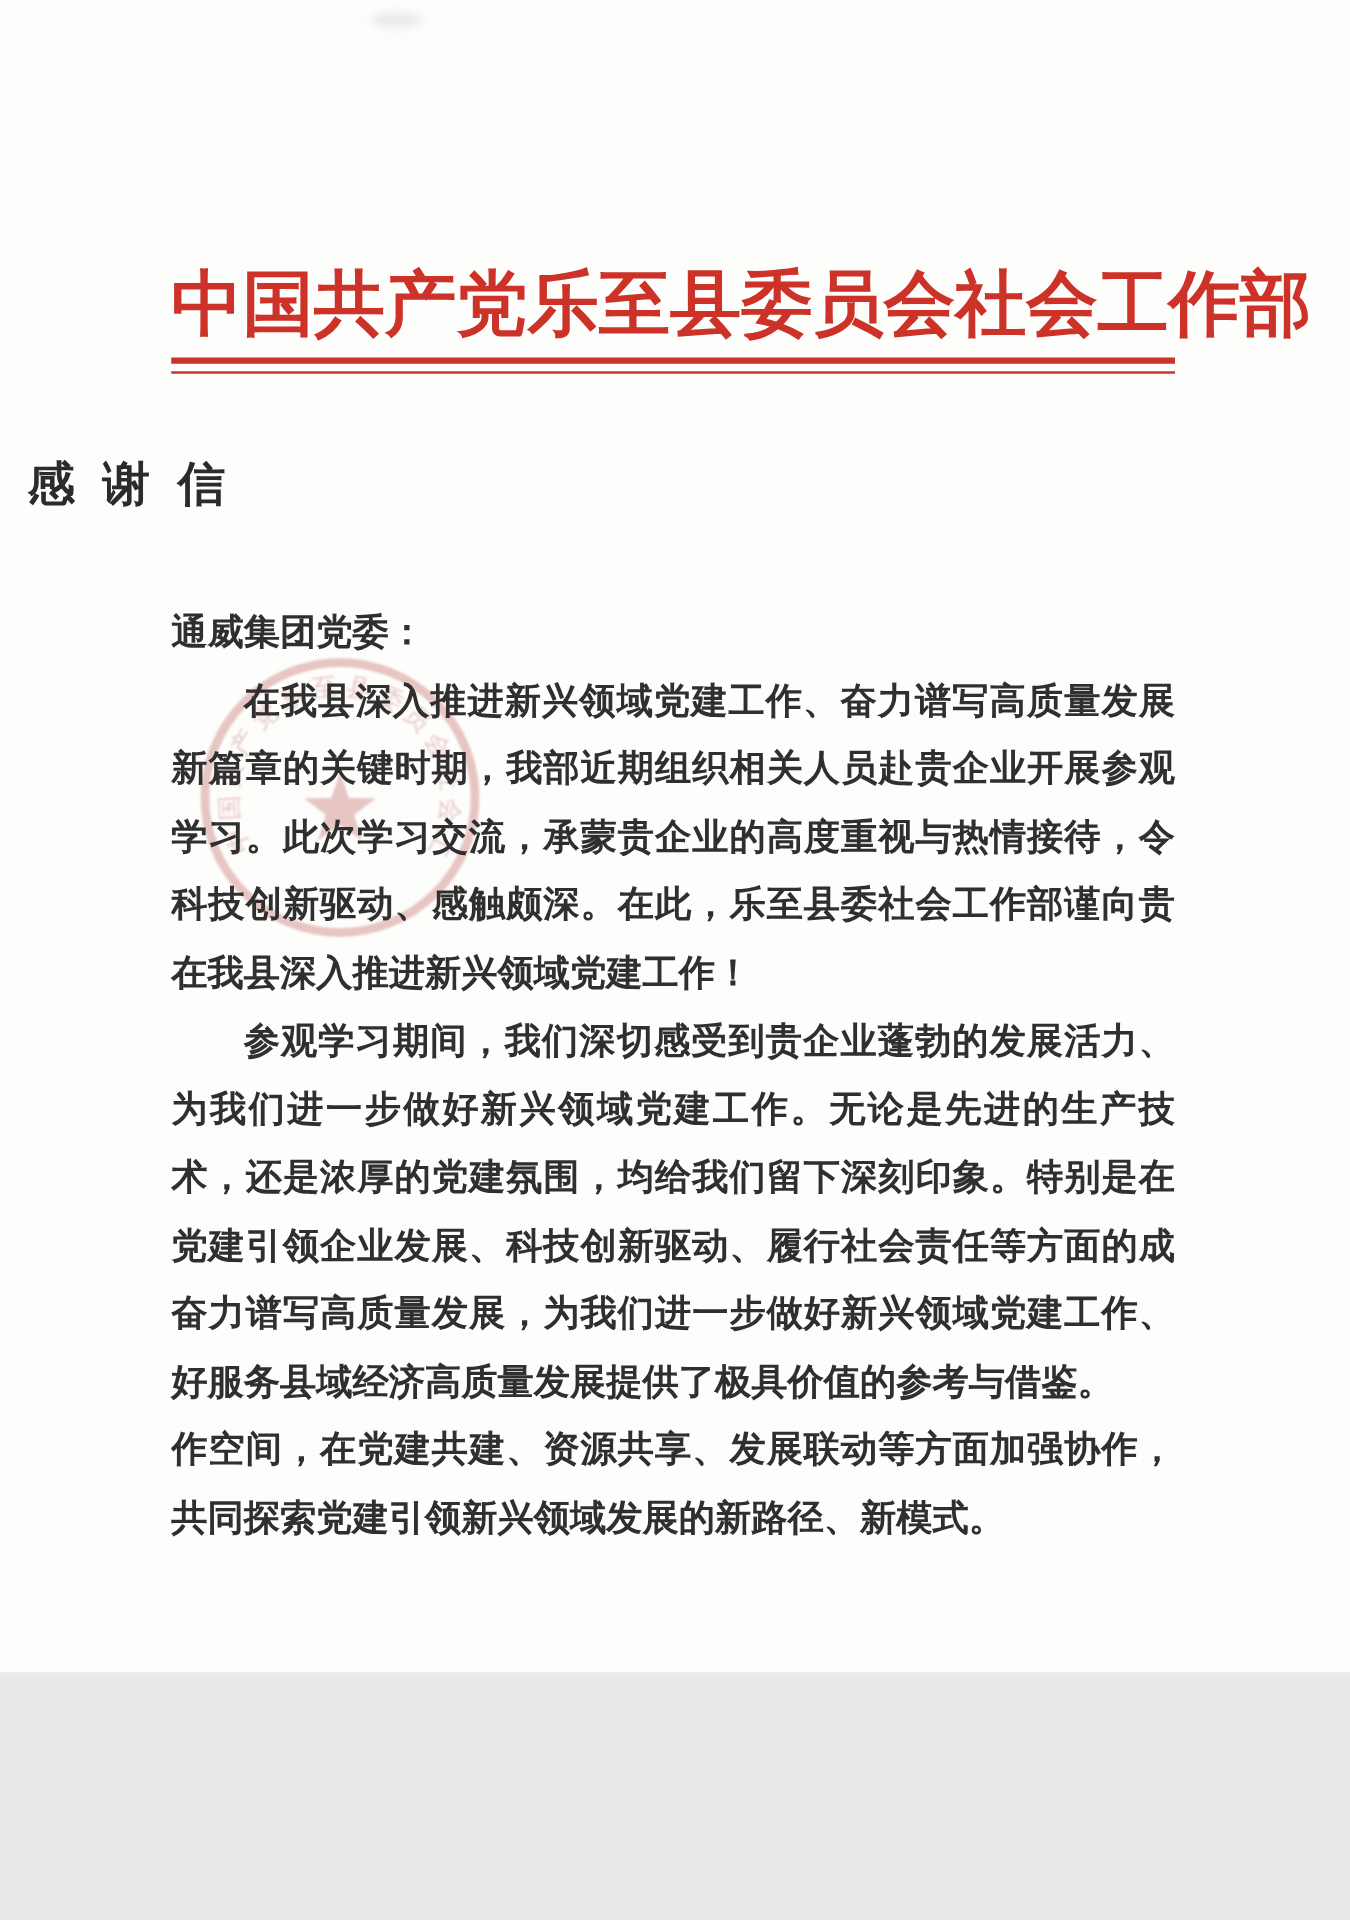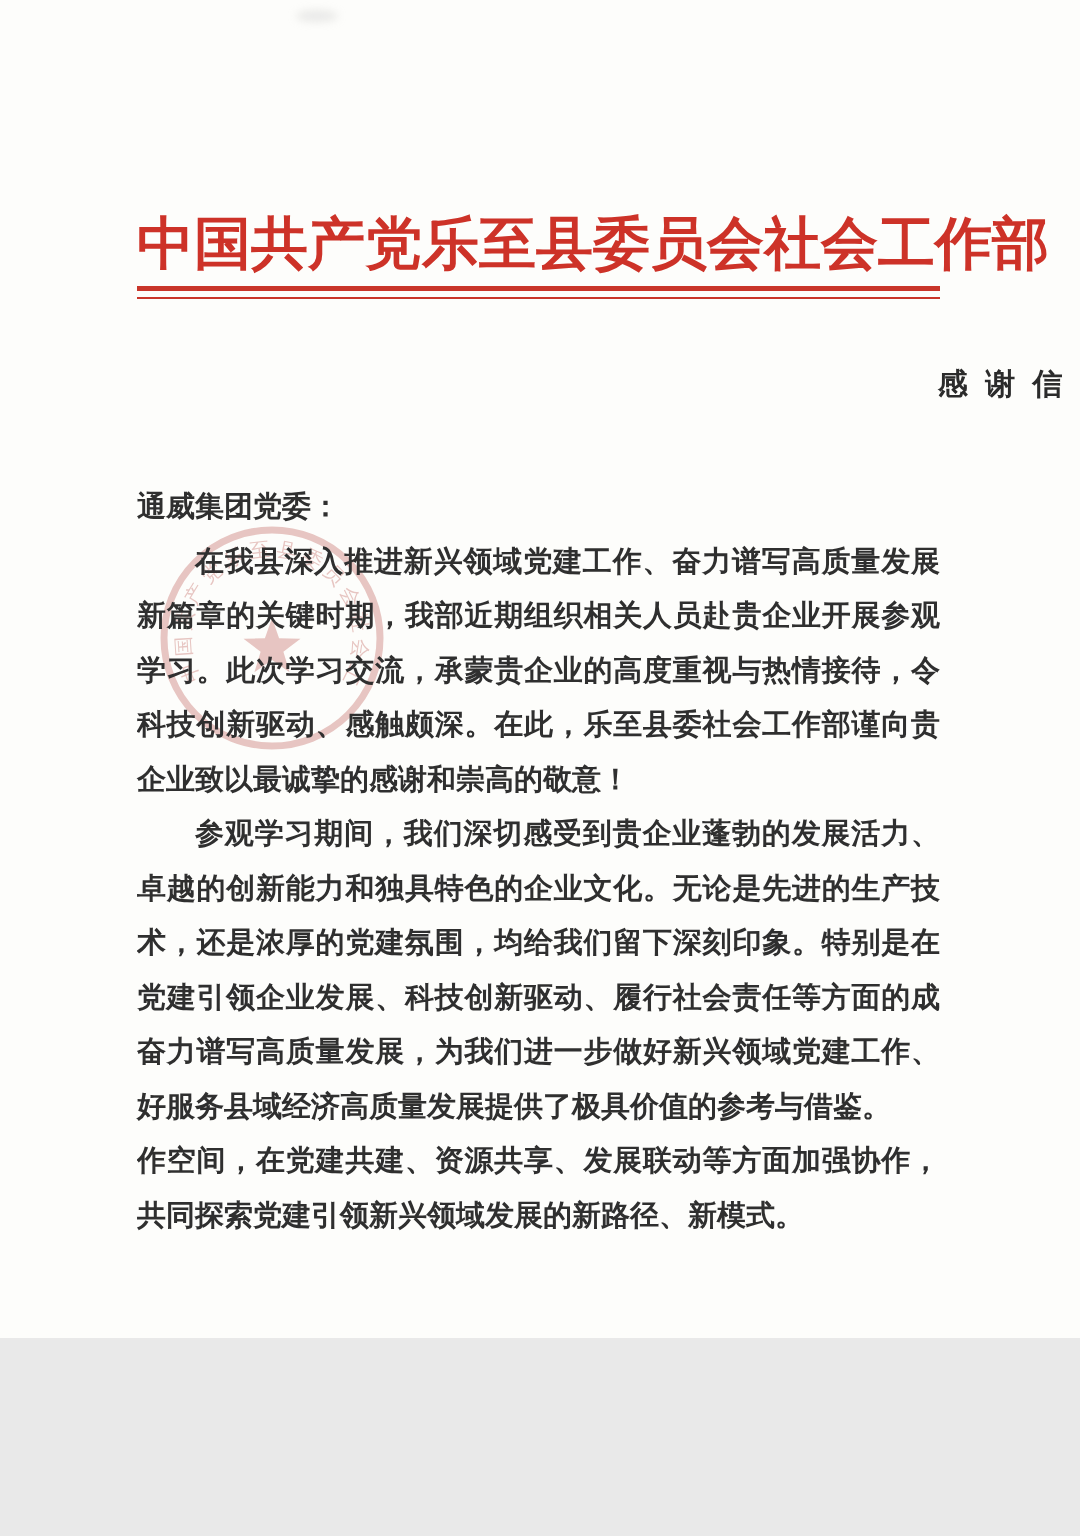--- a/index.html
+++ b/index.html
@@ -43,22 +43,22 @@
     left: 137px; top: 286px;
     width: 803px;
   }
   .rule-top .thick { height: 5px; background: #c9352a; }
   .rule-top .thin  { height: 2px; background: #c9352a; margin-top: 6px; }
 
   .letter-title {
     position: absolute;
     left: 0; top: 366px;
     width: 1080px;
-    text-align: right;
-    font-size: 30px;
+    text-align: left;
+    font-size: 38px;
     font-weight: bold;
     color: #2b2b2b;
     letter-spacing: 0.58em;
     text-indent: 0.58em;
     line-height: 1.2;
   }
 
   .letter-body {
     position: absolute;
     left: 137px; top: 479px;
@@ -125,23 +125,23 @@
       <textPath href="#sealArc" startOffset="2%">中国共产党乐至县委员会社会工作部</textPath>
     </text>
   </svg>
 
   <div class="letter-body">
     <div class="line">通威集团党委：</div>
     <div class="line j ind">在我县深入推进新兴领域党建工作、奋力谱写高质量发展</div>
     <div class="line j">新篇章的关键时期，我部近期组织相关人员赴贵企业开展参观</div>
     <div class="line j">学习。此次学习交流，承蒙贵企业的高度重视与热情接待，令</div>
     <div class="line j">科技创新驱动、感触颇深。在此，乐至县委社会工作部谨向贵</div>
-    <div class="line">企业致以最诚挚的感谢和崇高的敬意！</div>
+    <div class="line">在我县深入推进新兴领域党建工作！</div>
     <div class="line j ind">参观学习期间，我们深切感受到贵企业蓬勃的发展活力、</div>
-    <div class="line j">卓越的创新能力和独具特色的企业文化。无论是先进的生产技</div>
+    <div class="line j">为我们进一步做好新兴领域党建工作。无论是先进的生产技</div>
     <div class="line j">术，还是浓厚的党建氛围，均给我们留下深刻印象。特别是在</div>
     <div class="line j">党建引领企业发展、科技创新驱动、履行社会责任等方面的成</div>
     <div class="line j">奋力谱写高质量发展，为我们进一步做好新兴领域党建工作、更</div>
     <div class="line">好服务县域经济高质量发展提供了极具价值的参考与借鉴。</div>
     <div class="line j">作空间，在党建共建、资源共享、发展联动等方面加强协作，</div>
     <div class="line">共同探索党建引领新兴领域发展的新路径、新模式。</div>
   </div>
 
   <div class="rule-bottom">
     <div class="thin"></div>

